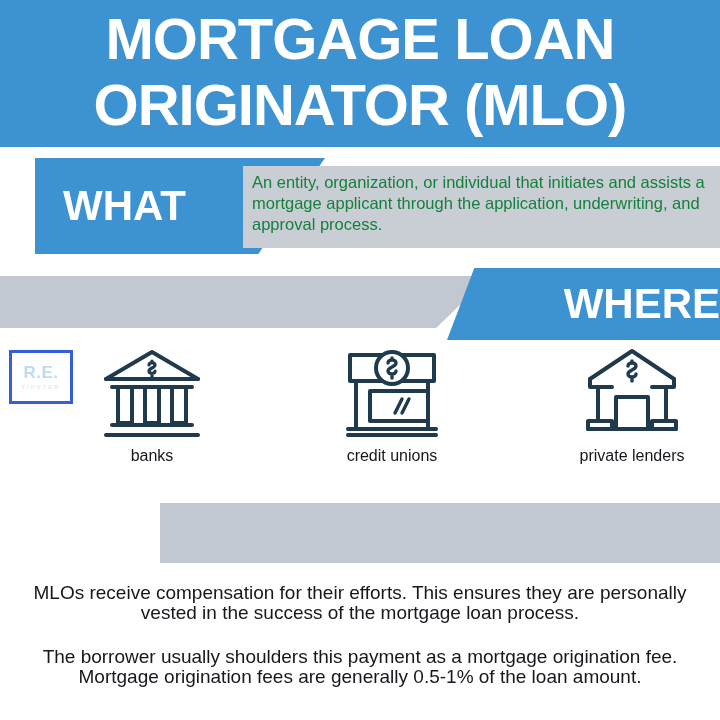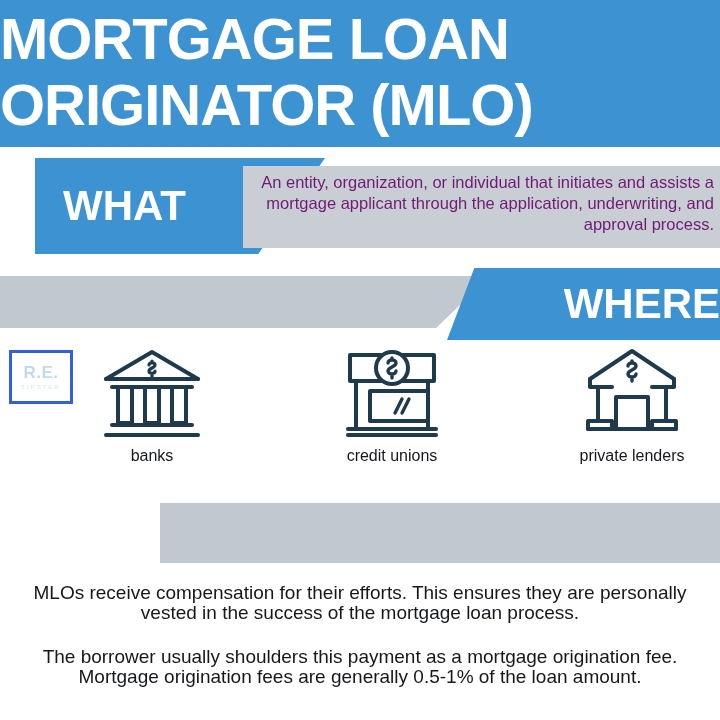--- a/index.html
+++ b/index.html
@@ -21,20 +21,21 @@
     position:absolute;left:0;top:0;width:720px;height:147px;
     background:#3d93d1;
   }
   .title-text{
     position:absolute;left:0;right:0;top:6px;
     color:#ffffff;
     font-weight:bold;
     font-size:58px;
     line-height:66px;
     letter-spacing:-1px;
+    text-align:center;
     text-transform:uppercase;
     white-space:pre-line;
     font-family:"Liberation Sans", sans-serif;
   }
 
   
   .banner{
     position:absolute;
     background:#3d93d1;
     display:flex;
@@ -56,24 +57,24 @@
     padding-left:28px;
     box-sizing:border-box;
     margin-left:35px;
   }
   .what-box{
     position:absolute;left:243px;top:166px;width:477px;height:82px;
     background:#c9ced4;
   }
   .what-text{
     position:absolute;left:246px;top:172px;width:474px;
-    color:#701a75;
+    color:#15803d;
     font-size:16.5px;
     line-height:21px;
-    text-align:right;
+    text-align:left;
     padding:0 6px;
     box-sizing:border-box;
   }
 
   
   .where-bar{
     position:absolute;left:0;top:276px;width:490px;height:52px;
     background:#c2c8cf;
     clip-path:polygon(0 0, 100% 0, 89% 100%, 0 100%);
   }

